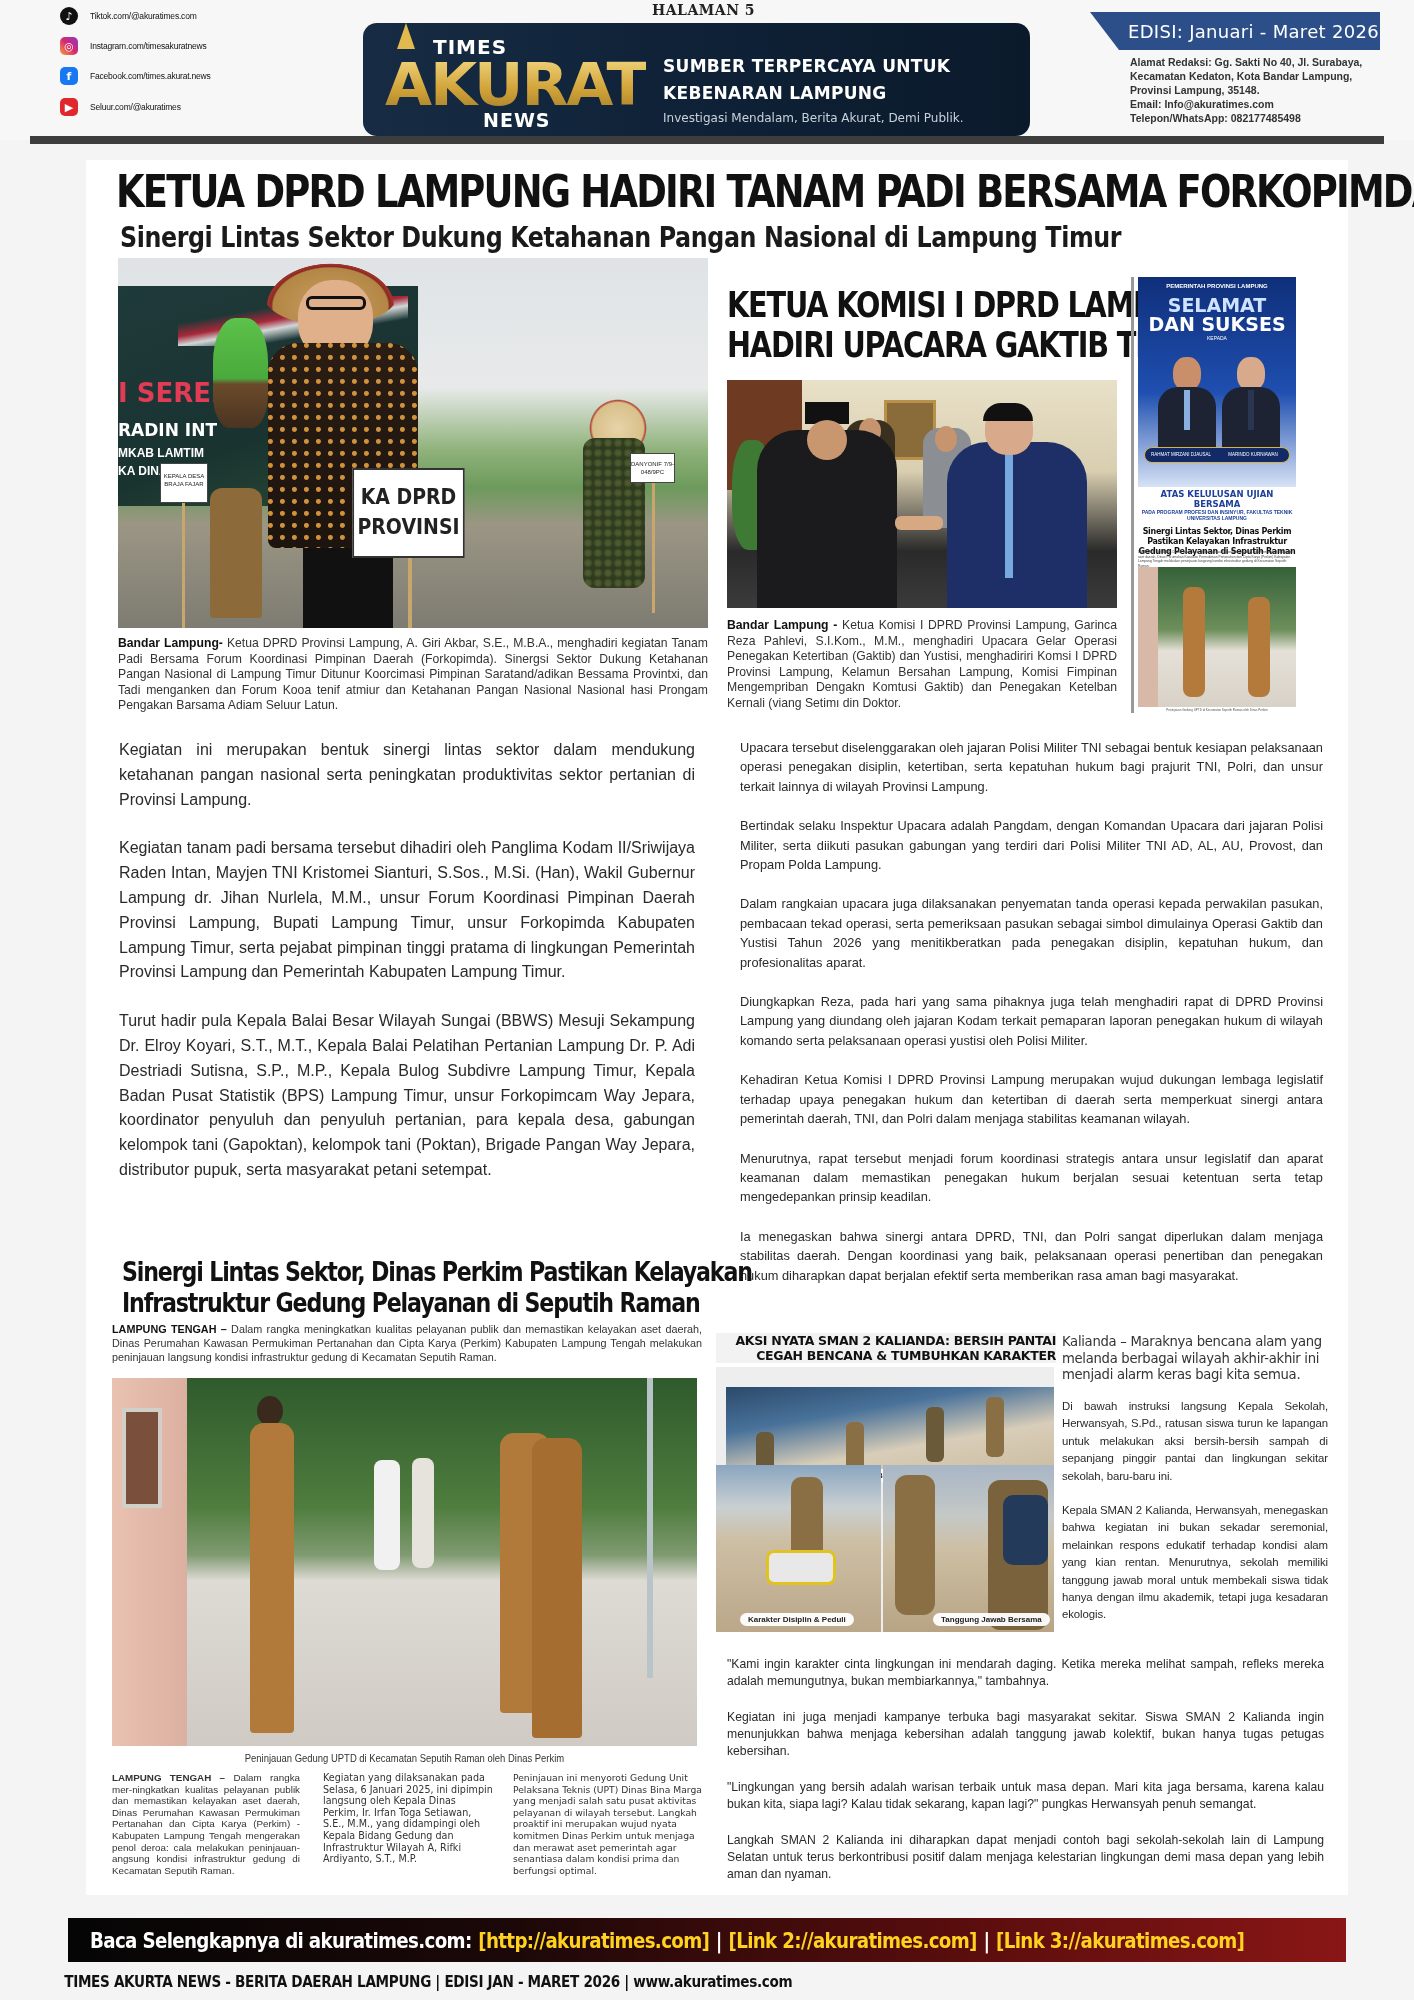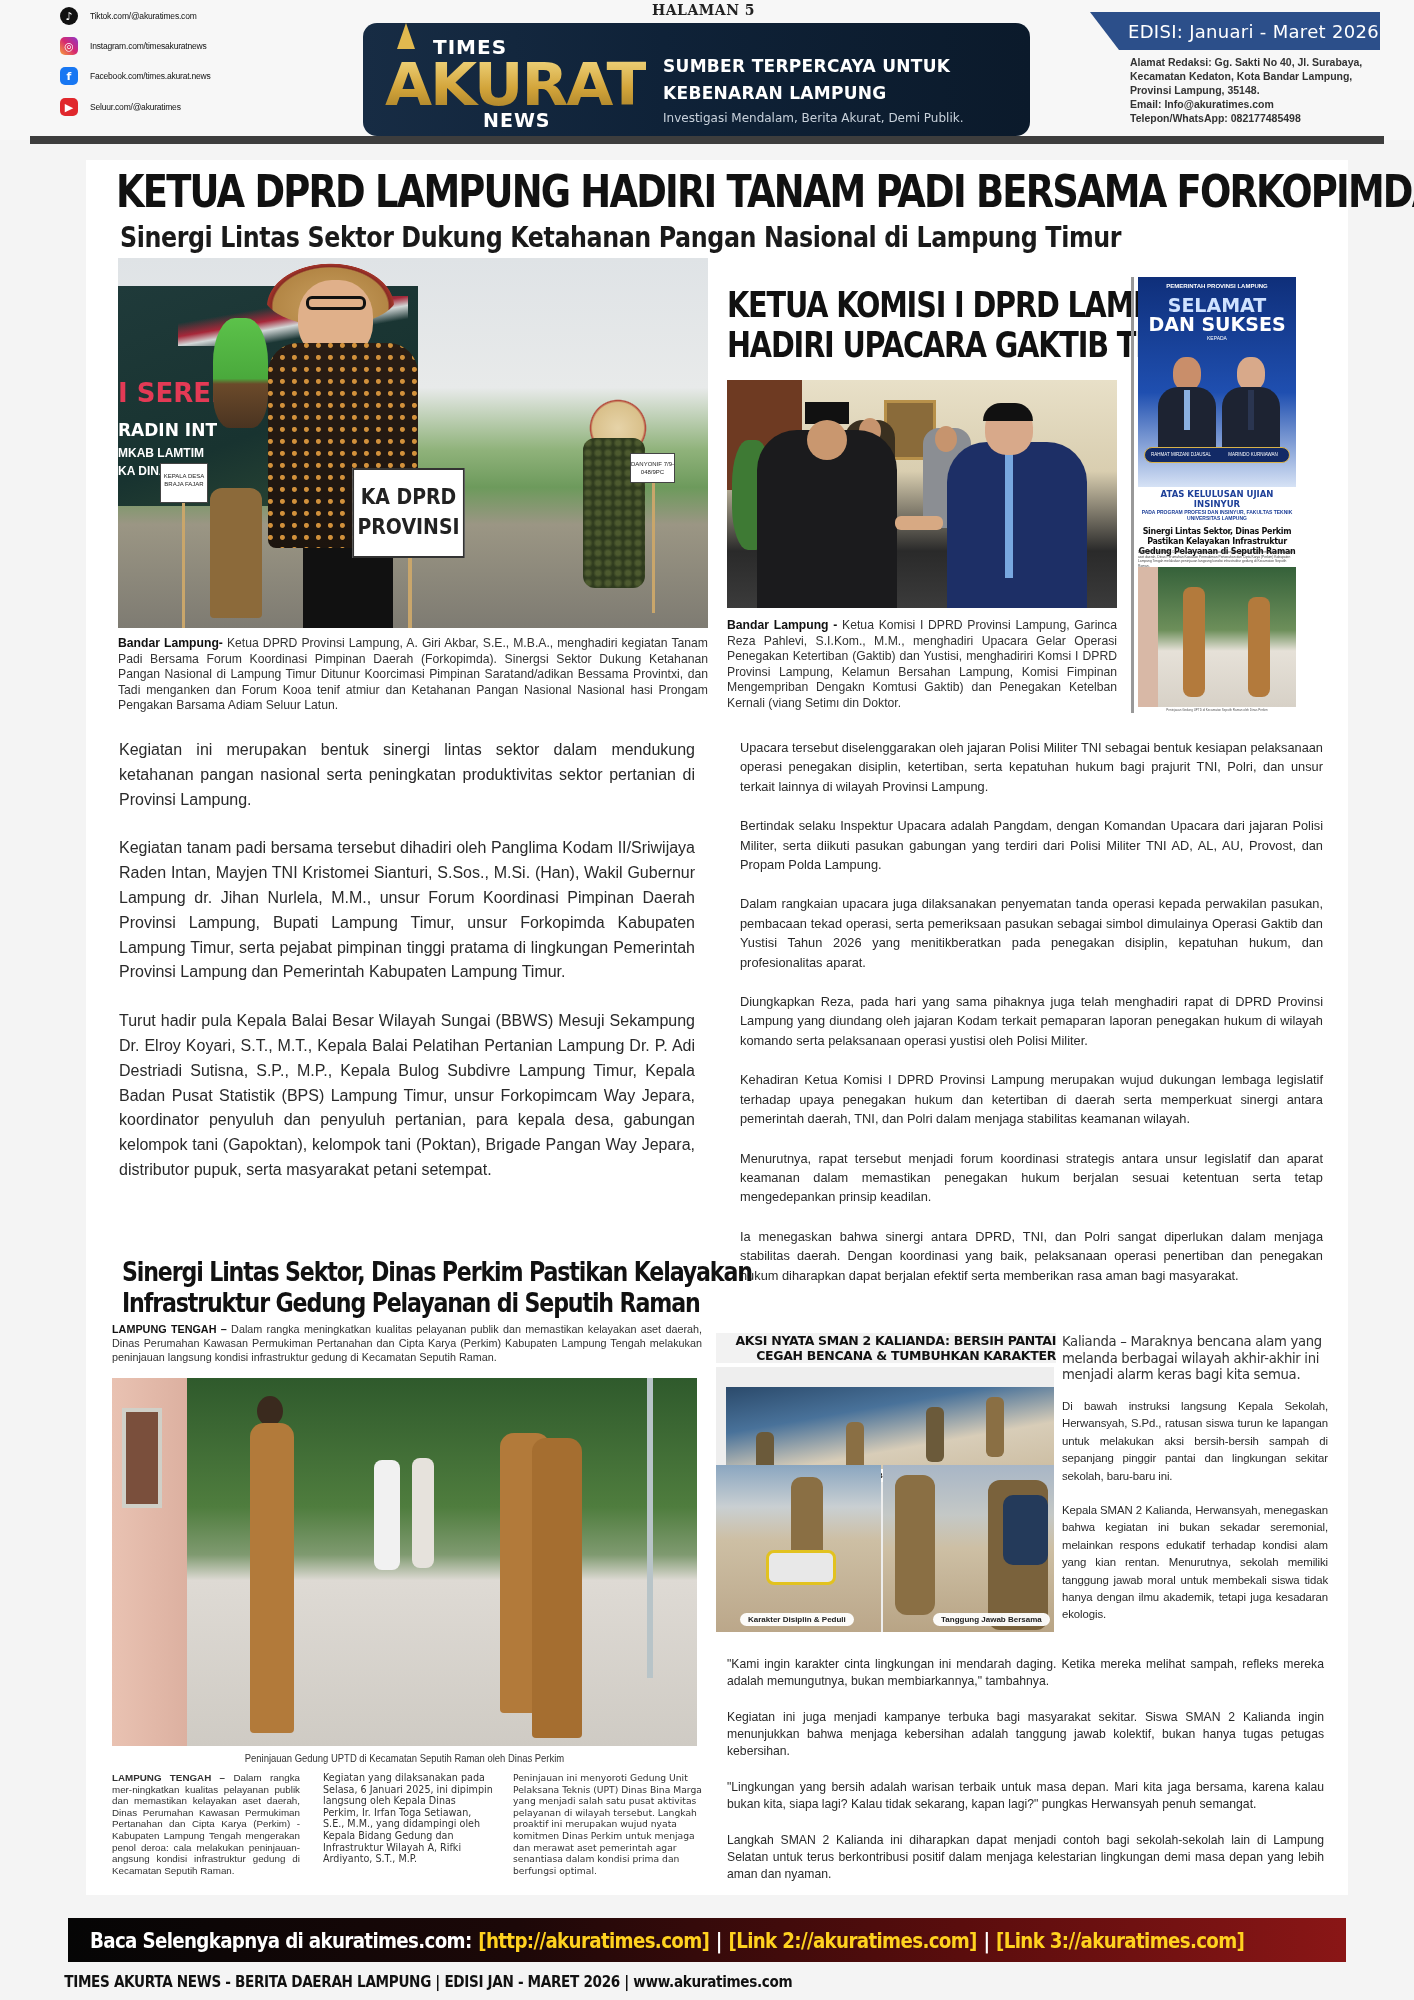--- a/index.html
+++ b/index.html
@@ -214,21 +214,21 @@
         <div class="head" style="background:#d8a98a"></div>
         <div class="body"></div>
         <div class="tie" style="background:#2a3550"></div>
       </div>
     <div class="ad-names">
       <span>RAHMAT MIRZANI DJAUSAL</span>
       <span>MARINDO KURNIAWAN</span>
     </div>
   </div>
   <div class="ad-bottom">
-    <div class="l1">ATAS KELULUSAN UJIAN INSINYUR</div>
+    <div class="l1">ATAS KELULUSAN UJIAN BERSAMA</div>
     <div class="l2">PADA PROGRAM PROFESI DAN INSINYUR, FAKULTAS TEKNIK UNIVERSITAS LAMPUNG</div>
   </div>
   <div class="mini-head">Sinergi Lintas Sektor, Dinas Perkim Pastikan Kelayakan Infrastruktur Gedung Pelayanan di Seputih Raman</div>
   <div class="mini-lead">LAMPUNG TENGAH – Dalam rangka meningkatkan kualitas pelayanan publik dan memastikan kelayakan aset daerah, Dinas Perumahan Kawasan Permukiman Pertanahan dan Cipta Karya (Perkim) Kabupaten Lampung Tengah melakukan peninjauan langsung kondisi infrastruktur gedung di Kecamatan Seputih Raman.</div>
   <div class="mini-photo">
     <div style="position:absolute;left:0;top:0;width:20px;height:140px;background:#d8b8a6;"></div>
     <div style="position:absolute;left:45px;top:20px;width:22px;height:110px;background:#b37a3c;border-radius:8px;"></div>
     <div style="position:absolute;left:110px;top:30px;width:22px;height:100px;background:#b37a3c;border-radius:8px;"></div>
   </div>
   <div class="mini-cap">Peninjauan Gedung UPTD di Kecamatan Seputih Raman oleh Dinas Perkim</div>

